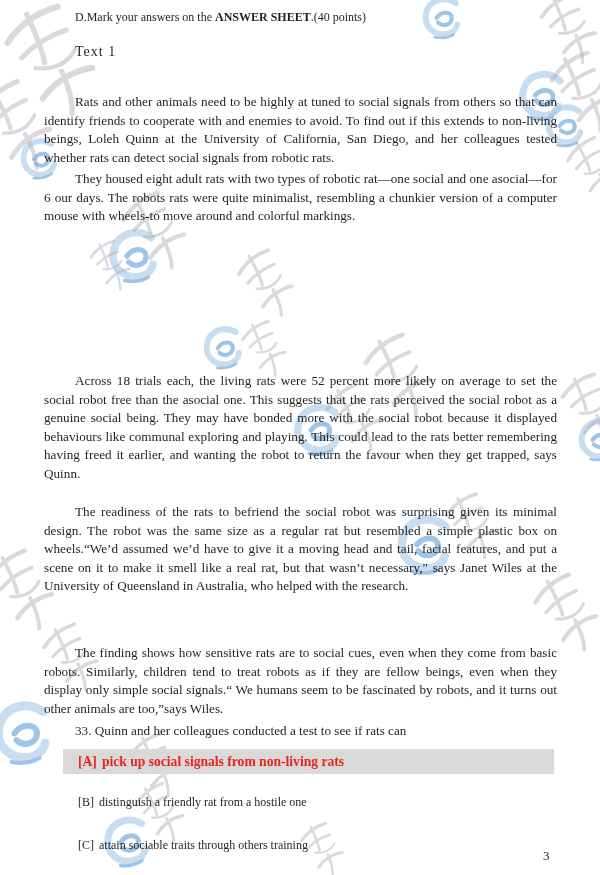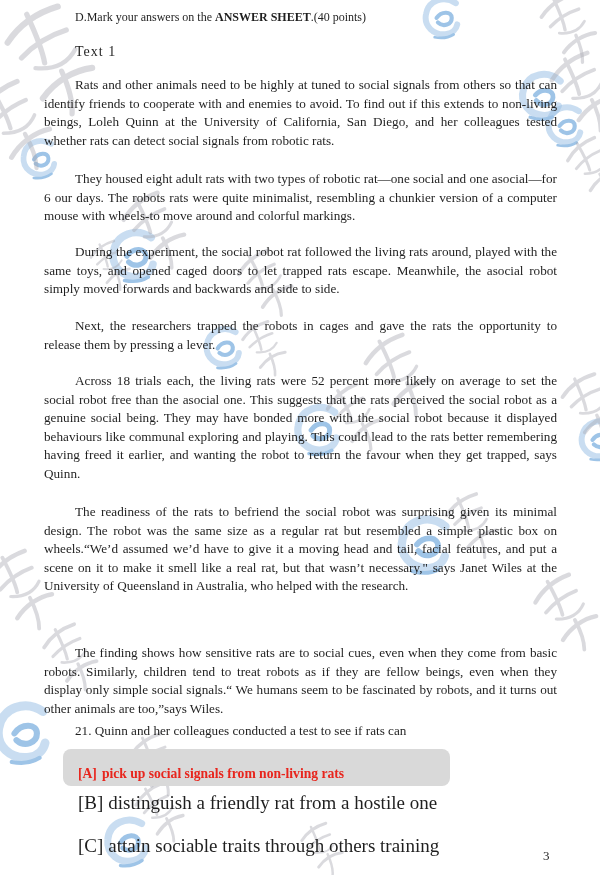--- a/index.html
+++ b/index.html
@@ -32,29 +32,29 @@
     position:absolute;left:44px;width:513px;
     text-align:justify;text-indent:31px;
     font-size:13.2px;line-height:18.6px;margin:0;
   }
   .question{
     position:absolute;left:44px;width:513px;
     text-indent:31px;font-size:13.2px;line-height:18.6px;margin:0;
   }
   .option{
     position:absolute;left:78px;
-    font-size:19px;line-height:19px;
+    font-size:12px;line-height:19px;
   }
   .option .option-label{margin-right:5px;}
   .option-a{
-    left:63px;width:387px;box-sizing:border-box;
-    padding:15px 0 3px 15px;
+    left:63px;width:491px;box-sizing:border-box;
+    padding:3px 0 3px 15px;
     background:var(--highlight-bg);
     color:var(--answer-red);
-    font-weight:bold;font-size:13.6px;border-radius:8px;
+    font-weight:bold;font-size:13.6px;
   }
   .page-number{
     position:absolute;left:543px;top:848px;
     font-size:13px;
   }
 </style>
 </head>
 <body>
 
 <div id="watermark-layer">
@@ -363,29 +363,27 @@
         </g>
       </svg>
     </div>
   </div>
 
 <div id="content">
   <div class="hdr"><span>D.Mark your answers on the </span><b>ANSWER SHEET</b><span>.(40 points)</span></div>
 
   <div class="sec-title">Text 1</div>
 
-  <p class="para" style="top:76px">Rats and other animals need to be highly at tuned to social signals from others so that can identify friends to cooperate with and enemies to avoid. To find out if this extends to non-living beings, Loleh Quinn at the University of California, San Diego, and her colleagues tested whether rats can detect social signals from robotic rats.</p>
+  <p class="para" style="top:93px">Rats and other animals need to be highly at tuned to social signals from others so that can identify friends to cooperate with and enemies to avoid. To find out if this extends to non-living beings, Loleh Quinn at the University of California, San Diego, and her colleagues tested whether rats can detect social signals from robotic rats.</p>
   <p class="para" style="top:170px">They housed eight adult rats with two types of robotic rat—one social and one asocial—for 6 our days. The robots rats were quite minimalist, resembling a chunkier version of a computer mouse with wheels-to move around and colorful markings.</p>
-  <p class="para" style="top:243px">During the experiment, the social robot rat followed the living rats around, played with the same toys, and opened caged doors to let trapped rats escape. Meanwhile, the asocial robot simply moved forwards and backwards and side to side.</p>
-  <p class="para" style="top:317px">Next, the researchers trapped the robots in cages and gave the rats the opportunity to release them by pressing a lever.</p>
   <p class="para" style="top:372px">Across 18 trials each, the living rats were 52 percent more likely on average to set the social robot free than the asocial one. This suggests that the rats perceived the social robot as a genuine social being. They may have bonded more with the social robot because it displayed behaviours like communal exploring and playing. This could lead to the rats better remembering having freed it earlier, and wanting the robot to return the favour when they get trapped, says Quinn.</p>
   <p class="para" style="top:503px">The readiness of the rats to befriend the social robot was surprising given its minimal design. The robot was the same size as a regular rat but resembled a simple plastic box on wheels.“We’d assumed we’d have to give it a moving head and tail, facial features, and put a scene on it to make it smell like a real rat, but that wasn’t necessary," says Janet Wiles at the University of Queensland in Australia, who helped with the research.</p>
   <p class="para" style="top:644px">The finding shows how sensitive rats are to social cues, even when they come from basic robots. Similarly, children tend to treat robots as if they are fellow beings, even when they display only simple social signals.“ We humans seem to be fascinated by robots, and it turns out other animals are too,”says Wiles.</p>
 
-  <p class="question" style="top:722px">21. Quinn and her colleagues conducted a test to see if rats can</p>
+  <p class="question" style="top:722px">33. Quinn and her colleagues conducted a test to see if rats can</p>
 
   <div class="option option-a" style="top:749px"><span class="option-label">[A]</span><span>pick up social signals from non-living rats</span></div>
 
   <div class="option" style="top:793px"><span class="option-label">[B]</span><span>distinguish a friendly rat from a hostile one</span></div>
 
   <div class="option" style="top:836px"><span class="option-label">[C]</span><span>attain sociable traits through others training</span></div>
 
   <div class="page-number">3</div>
 </div>
 

